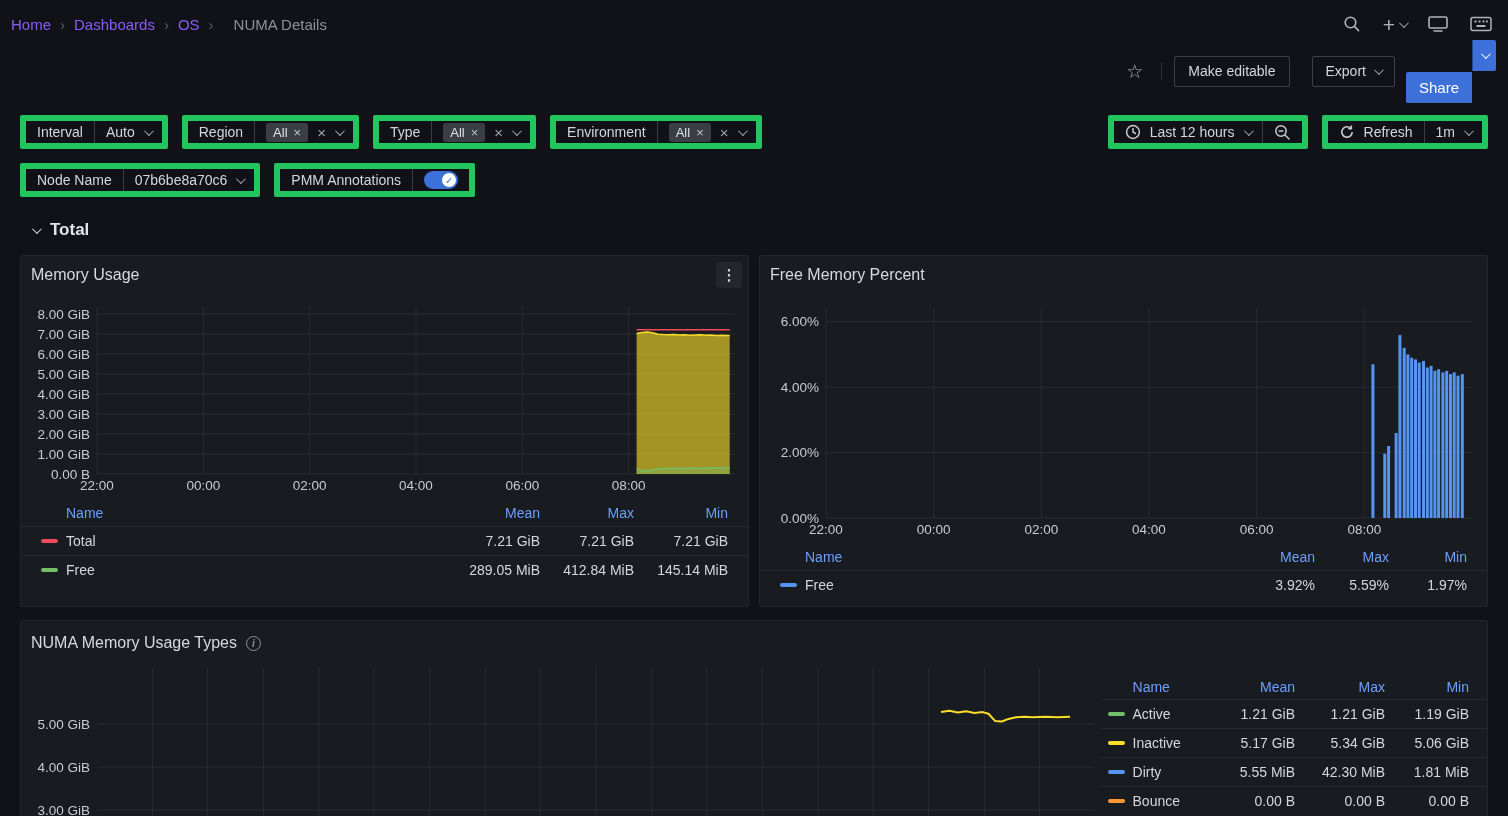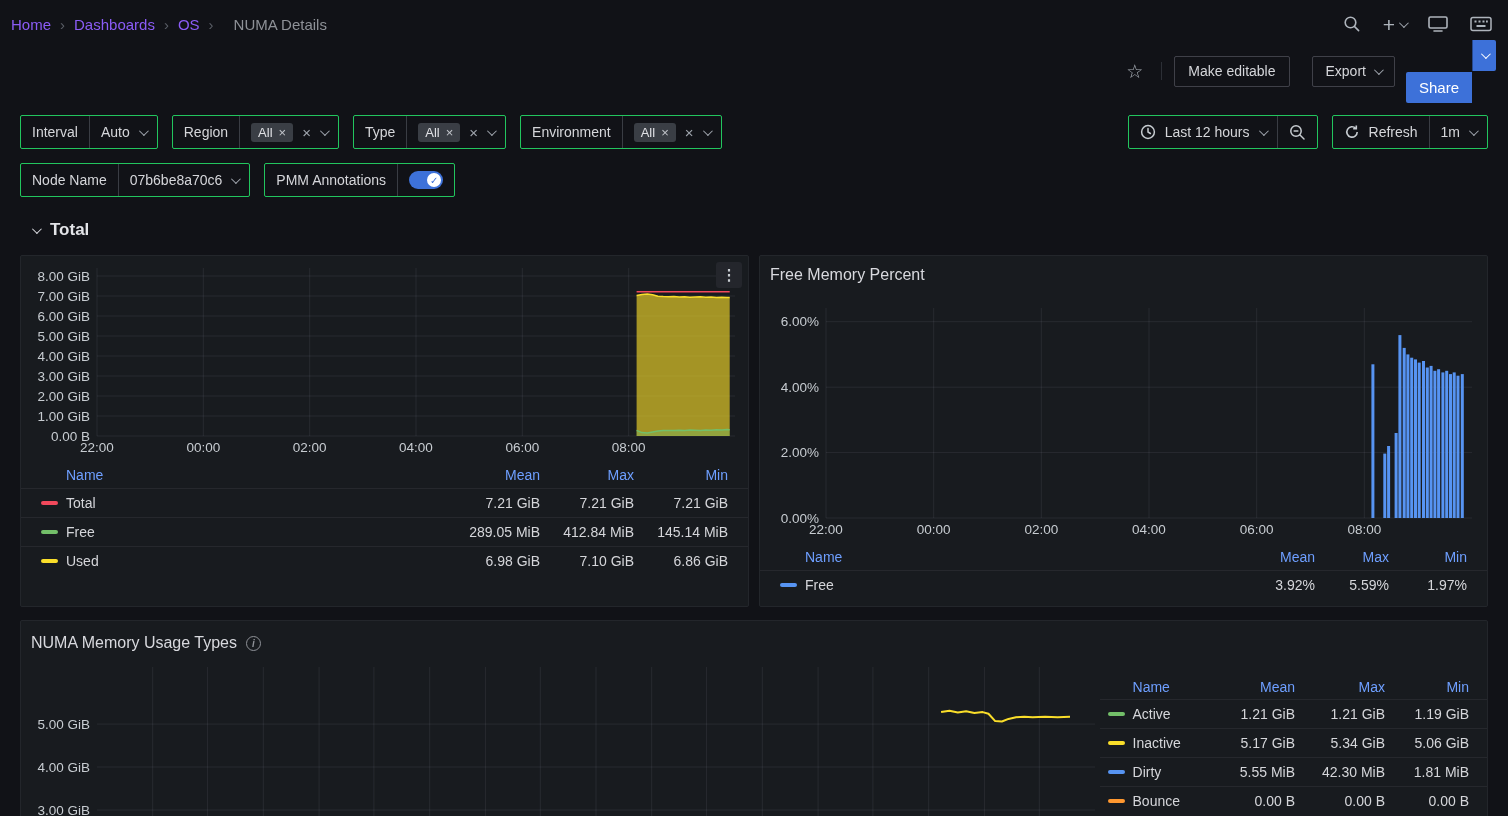--- a/index.html
+++ b/index.html
@@ -33,21 +33,21 @@
   .vdiv { width: 1px; height: 18px; background: #2c2f36; margin: 0 12px; }
   .btn-secondary { height: 31px; display: inline-flex; align-items: center; gap: 8px; padding: 0 13px; background: transparent; border: 1px solid rgba(204,204,220,0.25); border-radius: 2px; color: #d5d6da; font-size: 14px; font-family: inherit; cursor: pointer; }
   .btn-export { margin-left: 22px; }
   .share-group { display: flex; margin-left: 11px; }
   .btn-share { height: 31px; display: inline-flex; align-items: center; padding: 0 13px; border: none; border-radius: 2px 0 0 2px; color: #fff; font-size: 15px; font-family: inherit; cursor: pointer; margin-top: 32px; }
   .btn-share-caret { height: 31px; width: 24px; display: inline-flex; align-items: center; justify-content: center; border: none; border-left: 1px solid rgba(0,0,0,0.35); border-radius: 0 2px 2px 0; cursor: pointer; }
 
   
   .filters { padding: 21px 20px 0 20px; }
   .filter-row { display: flex; align-items: center; gap: 14px; margin-bottom: 14px; }
-  .fgroup { display: inline-flex; align-items: stretch; height: 34px; border: 1px solid #22c55e; border-radius: 2px; background: #111217; }
+  .fgroup { display: inline-flex; align-items: stretch; height: 34px; border: 6px solid #22c55e; border-radius: 2px; background: #111217; }
   .fseg { display: flex; align-items: center; gap: 9px; padding: 0 11px; font-size: 14px; color: #d5d6da; }
   .fseg + .fseg { border-left: 1px solid #3a3d44; }
   .fseg.clickable { cursor: pointer; }
   .chip { display: inline-flex; align-items: center; gap: 6px; background: #3a3e45; border-radius: 3px; padding: 2px 7px; font-size: 13px; color: #e0e1e5; cursor: pointer; }
   .chip .x { font-size: 13px; color: #c3c6cc; line-height: 1; cursor: pointer; }
   .clear-x { color: #9fa5ad; font-size: 15px; line-height: 1; cursor: pointer; }
   .spacer { flex: 1; }
 
   .toggle { width: 34px; height: 18px; border-radius: 10px; position: relative; display: inline-block; cursor: pointer; }
   .knob { position: absolute; top: 2px; right: 2px; width: 14px; height: 14px; border-radius: 50%; background: #fff; color: #3d71d9; font-size: 10px; font-weight: bold; display: flex; align-items: center; justify-content: center; }
@@ -250,20 +250,23 @@
   </div>
 
   <div class="section-hdr">
     <i class="chev light"></i>
     <span class="section-title">Total</span>
   </div>
 
   <div class="panels-row">
 
     <section class="panel panel-half">
+      <div class="panel-hdr">
+        <span class="panel-title">Memory Usage</span>
+      </div>
       <button class="kebab"><span>⋮</span></button>
       <svg class="chart" width="712" height="200">
           <line class="grid" x1="68" x2="706" y1="18.0" y2="18.0"></line>
           <text class="ylab" x="61" y="22.5">8.00 GiB</text>
           <line class="grid" x1="68" x2="706" y1="38.0" y2="38.0"></line>
           <text class="ylab" x="61" y="42.5">7.00 GiB</text>
           <line class="grid" x1="68" x2="706" y1="58.0" y2="58.0"></line>
           <text class="ylab" x="61" y="62.5">6.00 GiB</text>
           <line class="grid" x1="68" x2="706" y1="78.0" y2="78.0"></line>
           <text class="ylab" x="61" y="82.5">5.00 GiB</text>
@@ -312,29 +315,20 @@
           <span class="lval">7.21 GiB</span>
         </div>
         <div class="lrow">
           <span class="lname">
               <i class="sw" style="background: rgb(115, 191, 105);"></i>
               <span class="series-label">Free</span>
             </span>
           <span class="lval">289.05 MiB</span>
           <span class="lval">412.84 MiB</span>
           <span class="lval">145.14 MiB</span>
-        </div>
-        <div class="lrow">
-          <span class="lname">
-              <i class="sw" style="background: rgb(250, 222, 42);"></i>
-              <span class="series-label">Used</span>
-            </span>
-          <span class="lval">6.98 GiB</span>
-          <span class="lval">7.10 GiB</span>
-          <span class="lval">6.86 GiB</span>
         </div>
       </div>
     </section>
 
     <section class="panel panel-half">
       <div class="panel-hdr">
         <span class="panel-title">Free Memory Percent</span>
       </div>
       <svg class="chart" width="714" height="244">
           <line class="grid" x1="58" x2="704" y1="25.7" y2="25.7"></line>

